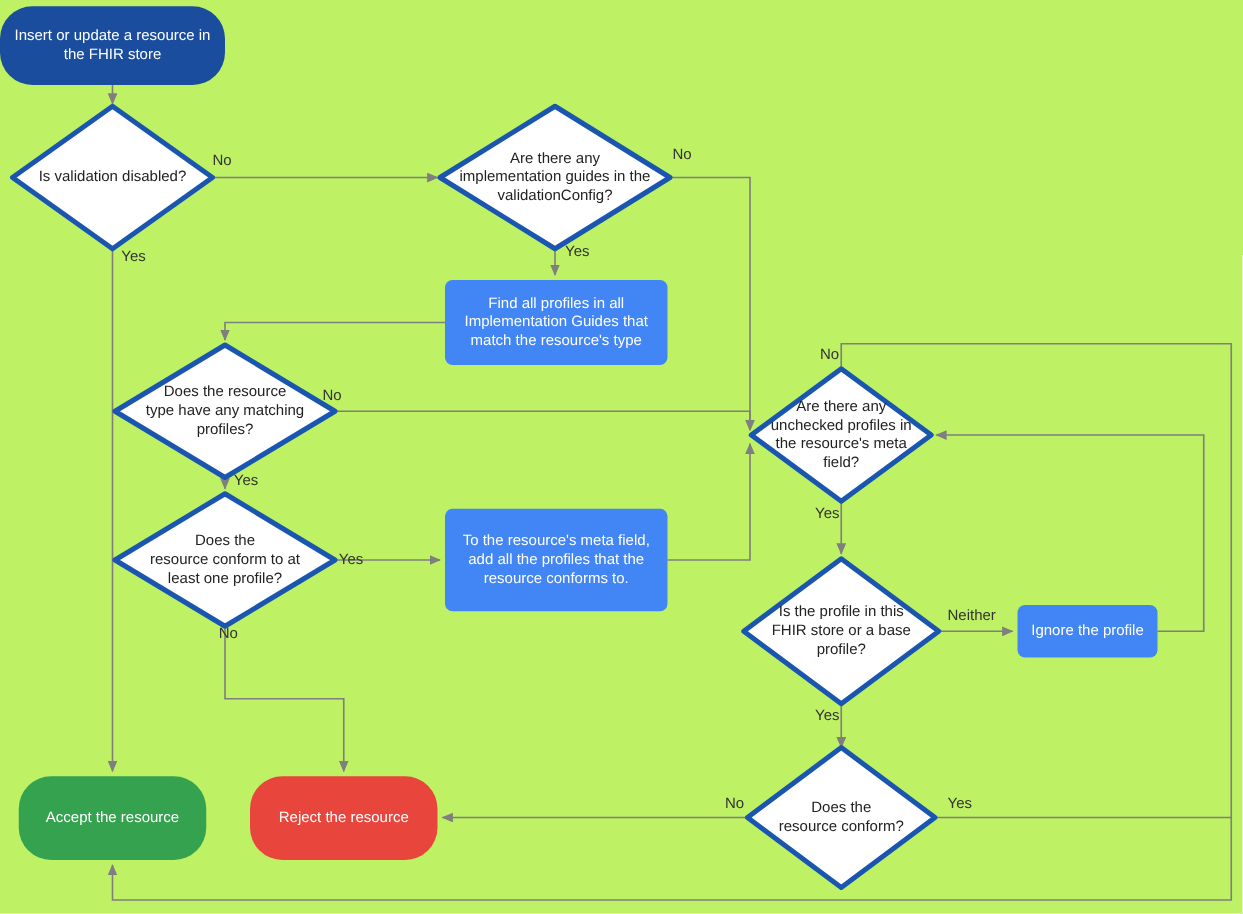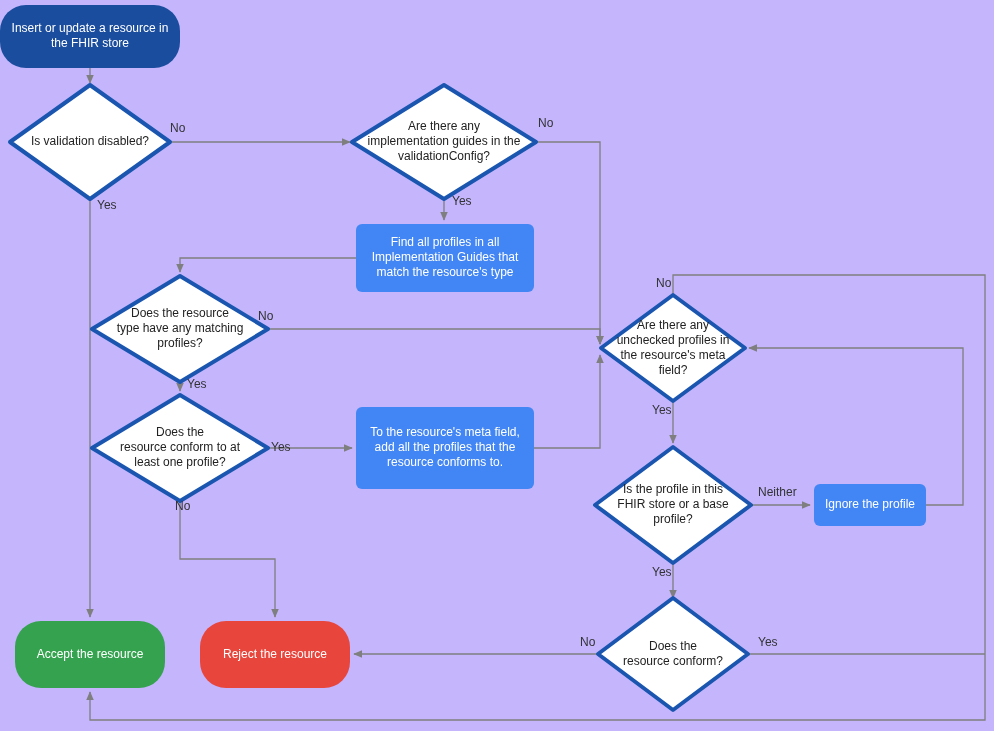--- a/index.html
+++ b/index.html
@@ -7,21 +7,21 @@
     padding: 0;
     background: #ffffff;
   }
   body {
     font-family: "Liberation Sans", sans-serif;
   }
   #canvas-wrap {
     position: relative;
     width: 994px;
     height: 731px;
-    background: #c4b5fd;
+    background: #bef264;
     overflow: hidden;
   }
   svg#flow {
     display: block;
     width: 994px;
     height: 731px;
   }
   .node-label {
     font-family: "Liberation Sans", sans-serif;
     font-size: 12px;

